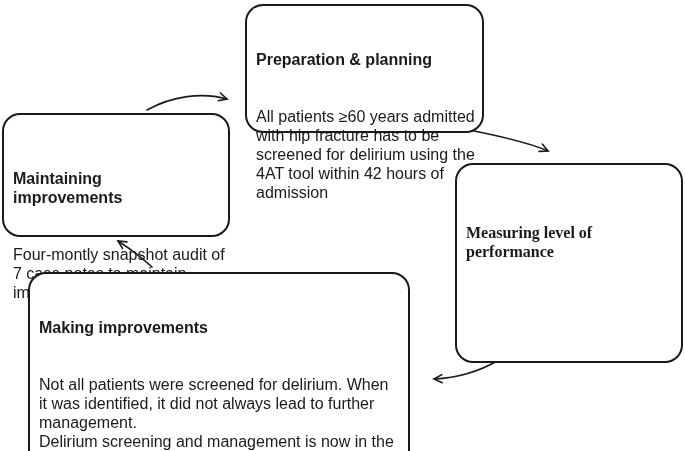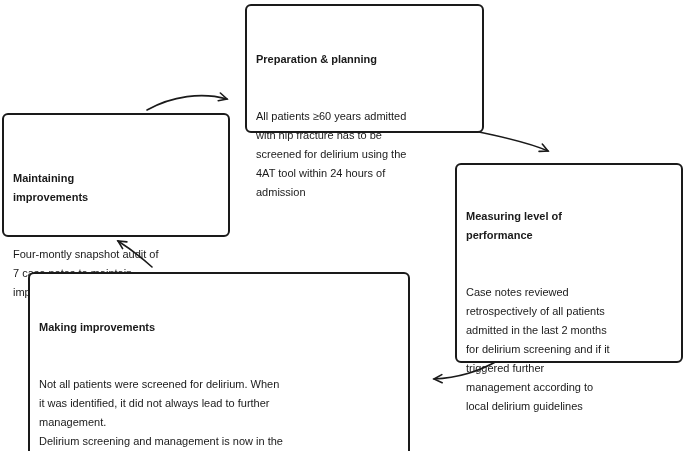--- a/index.html
+++ b/index.html
@@ -8,30 +8,30 @@
     width:685px;height:451px;
     background:var(--bg,#ffffff);
     color:var(--ink,#1a1a1a);
     font-family:"Liberation Sans", sans-serif;
     overflow:hidden;
   }
   .box{
     position:absolute;
     box-sizing:border-box;
     border:2.5px solid var(--ink,#1a1a1a);
-    border-radius:6px;
+    border-radius:18px;
     background:var(--bg,#ffffff);
     padding:6px 9px;
-    font-size:11px;
+    font-size:16px;
     line-height:19px;
     white-space:pre;
   }
   .box .title{font-weight:bold;}
   .b-prep{left:245px;top:4px;width:239px;height:129px;}
-  .b-meas{left:455px;top:163px;width:228px;height:200px;padding-top:4px;}
+  .b-meas{left:455px;top:163px;width:228px;height:200px;padding-top:20px;font-family:Liberation Serif, serif;}
   .b-main{left:2px;top:113px;width:228px;height:124px;padding-top:16px;}
   .b-make{left:28px;top:272px;width:382px;height:218px;}
   svg.arrows{position:absolute;left:0;top:0;pointer-events:none;}
   .arrow{fill:none;stroke:var(--ink,#1a1a1a);stroke-width:1.6;stroke-linecap:round;}
 </style>
 </head>
 <body>
 
 <div class="canvas">
 
@@ -45,34 +45,27 @@
     <path class="arrow" marker-end="url(#ah)" d="M474,131 C504,137 530,143 548,151"></path>
     <path class="arrow" marker-end="url(#ah)" d="M499,360 C480,371 458,378 434,379"></path>
     <path class="arrow" marker-end="url(#ah)" d="M152,267 C142,258 129,248 118,241"></path>
   </svg>
 
   <div class="box b-prep">
     <div class="title">Preparation &amp; planning</div>
     <div class="body">All patients ≥60 years admitted
 with hip fracture has to be
 screened for delirium using the
-4AT tool within 24 hours of
+4AT tool within 42 hours of
 admission</div>
   </div>
 
   <div class="box b-meas">
     <div class="title">Measuring level of
 performance</div>
-    <div class="body">Case notes reviewed
-retrospectively of all patients
-admitted in the last 2 months
-for delirium screening and if it
-triggered further
-management according to
-local delirium guidelines</div>
   </div>
 
   <div class="box b-main">
     <div class="title">Maintaining
 improvements</div>
     <div class="body">Four-montly snapshot audit of
 7 case notes to maintain
 improvement</div>
   </div>
 

